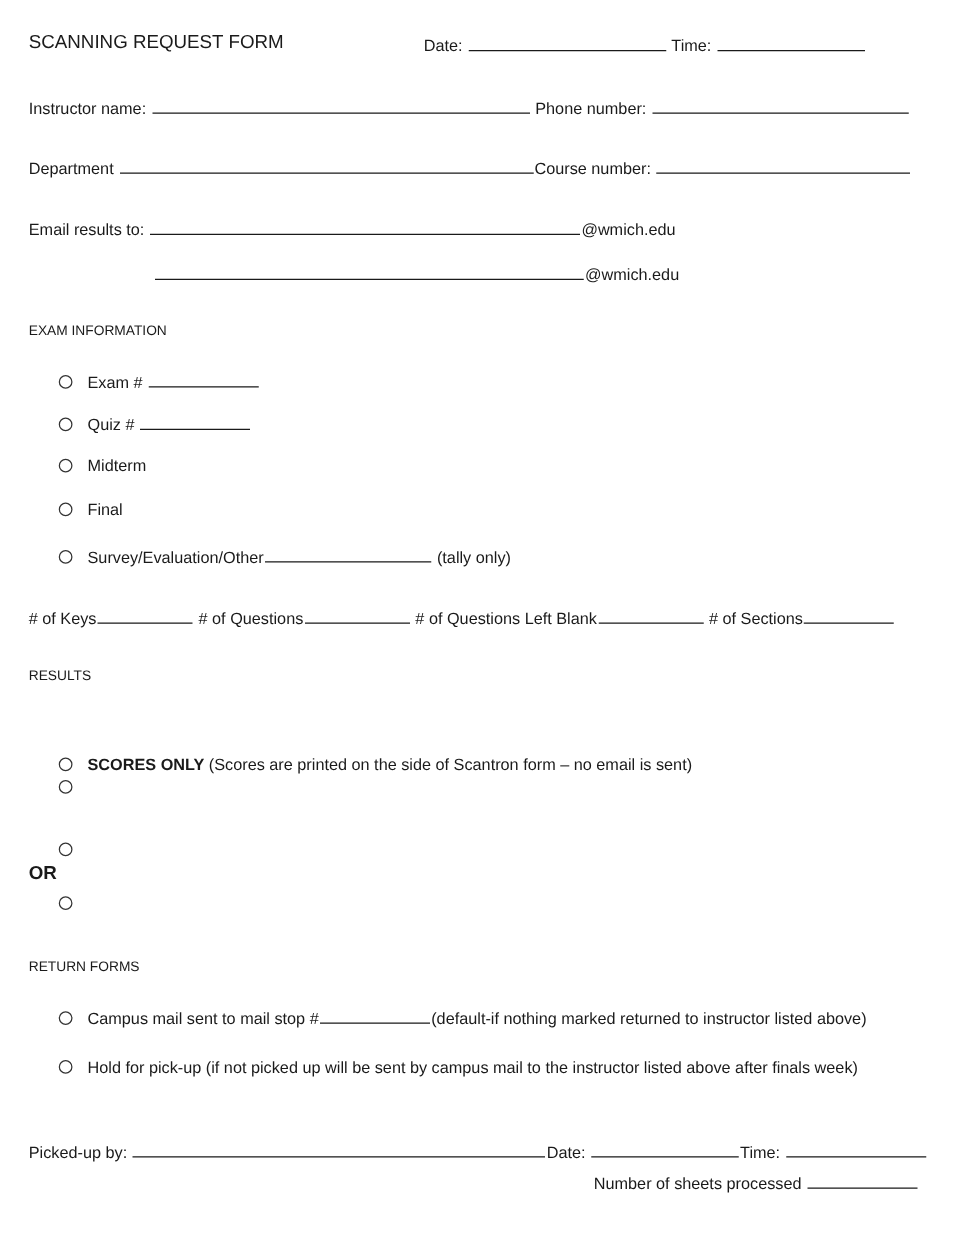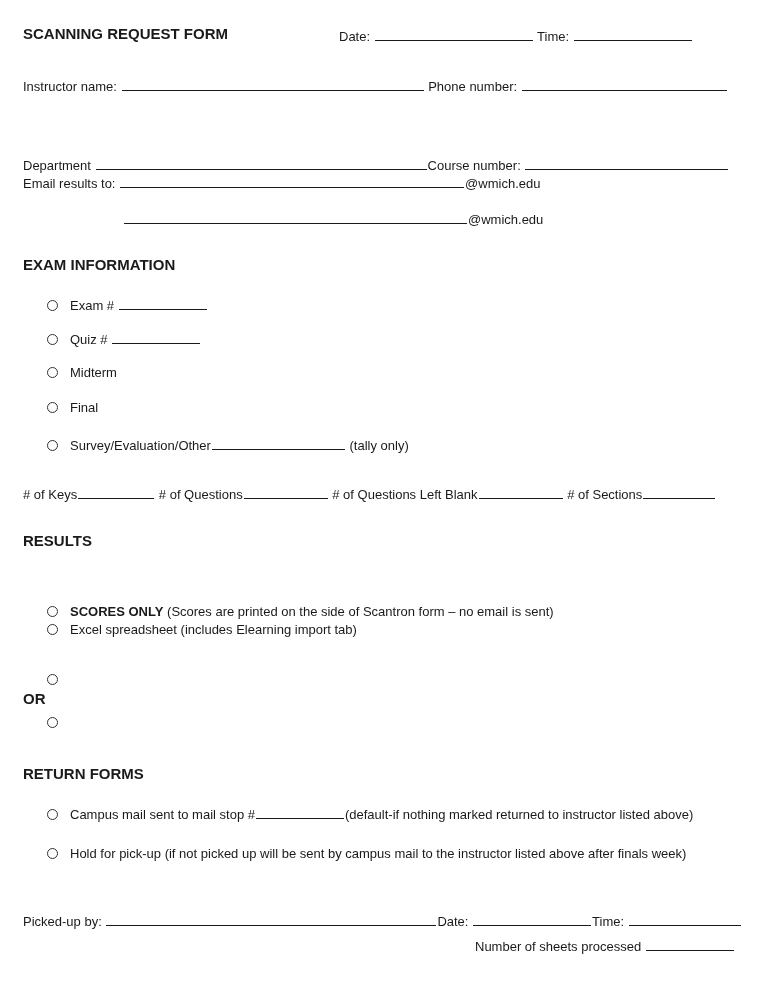--- a/index.html
+++ b/index.html
@@ -2,22 +2,22 @@
 <html><head>
 <meta charset="utf-8">
 <style>
   html, body { margin: 0; padding: 0; background: #ffffff; }
   body {
     width: 768px; height: 994px; position: relative; overflow: hidden;
     font-family: "Liberation Sans", "DejaVu Sans", sans-serif;
     color: #1a1a1a; font-size: 13px;
   }
   .abs { position: absolute; white-space: nowrap; line-height: 16px; }
-  .title { font-weight: bold; font-size: 15px; letter-spacing: 0; }
-  .heading { font-weight: bold; font-size: 15px; }
+  .title { font-weight: normal; font-size: 15px; letter-spacing: 0; }
+  .heading { font-weight: normal; font-size: 11px; }
   .or { font-weight: bold; font-size: 15px; }
   .blank {
     display: inline-block; border-bottom: 1px solid #1a1a1a;
     height: 13px; vertical-align: baseline; margin: 0 1px;
   }
   .radio {
     display: inline-block; width: 9px; height: 9px; border: 1.3px solid #333;
     border-radius: 50%; vertical-align: -1px; margin-right: 12px;
   }
   .b { font-weight: bold; }
@@ -33,21 +33,21 @@
   <span class="blank" style="width:118px;"></span>
 </div>
 
 <div class="abs" style="left:23px; top:77px;">
   <span>Instructor name:</span>
   <span class="blank" style="width:302px;"></span>
   <span>Phone number:</span>
   <span class="blank" style="width:205px;"></span>
 </div>
 
-<div class="abs" style="left:23px; top:125px;margin-top:31px;">
+<div class="abs" style="left:23px; top:125px;">
   <span>Department</span>
   <span class="blank" style="width:331px;"></span><span>Course number:</span>
   <span class="blank" style="width:203px;"></span>
 </div>
 
 <div class="abs" style="left:23px; top:174px;text-align:center;">
   <span>Email results to:</span>
   <span class="blank" style="width:344px;"></span><span>@wmich.edu</span>
 </div>
 
@@ -83,21 +83,21 @@
   <span># of Sections</span><span class="blank" style="width:72px;"></span>
 </div>
 
 <div class="abs heading" style="left:23px; top:533px;">RESULTS</div>
 
 <div class="abs" style="left:47px; top:604px;text-align:center;">
   <span class="radio"></span><span class="b">SCORES ONLY</span>
   <span>(Scores are printed on the side of Scantron form – no email is sent)</span>
 </div>
 <div class="abs" style="left:47px; top:622px;">
-  <span class="radio"></span><span>Excel spreadsheet (includes Elearning import tab)</span>
+  <span class="radio"></span>
 </div>
 <div class="abs" style="left:47px; top:672px;">
   <span class="radio"></span>
 </div>
 <div class="abs or" style="left:23px; top:691px;">OR</div>
 <div class="abs" style="left:47px; top:715px;">
   <span class="radio"></span>
 </div>
 
 <div class="abs heading" style="left:23px; top:766px;">RETURN FORMS</div>

